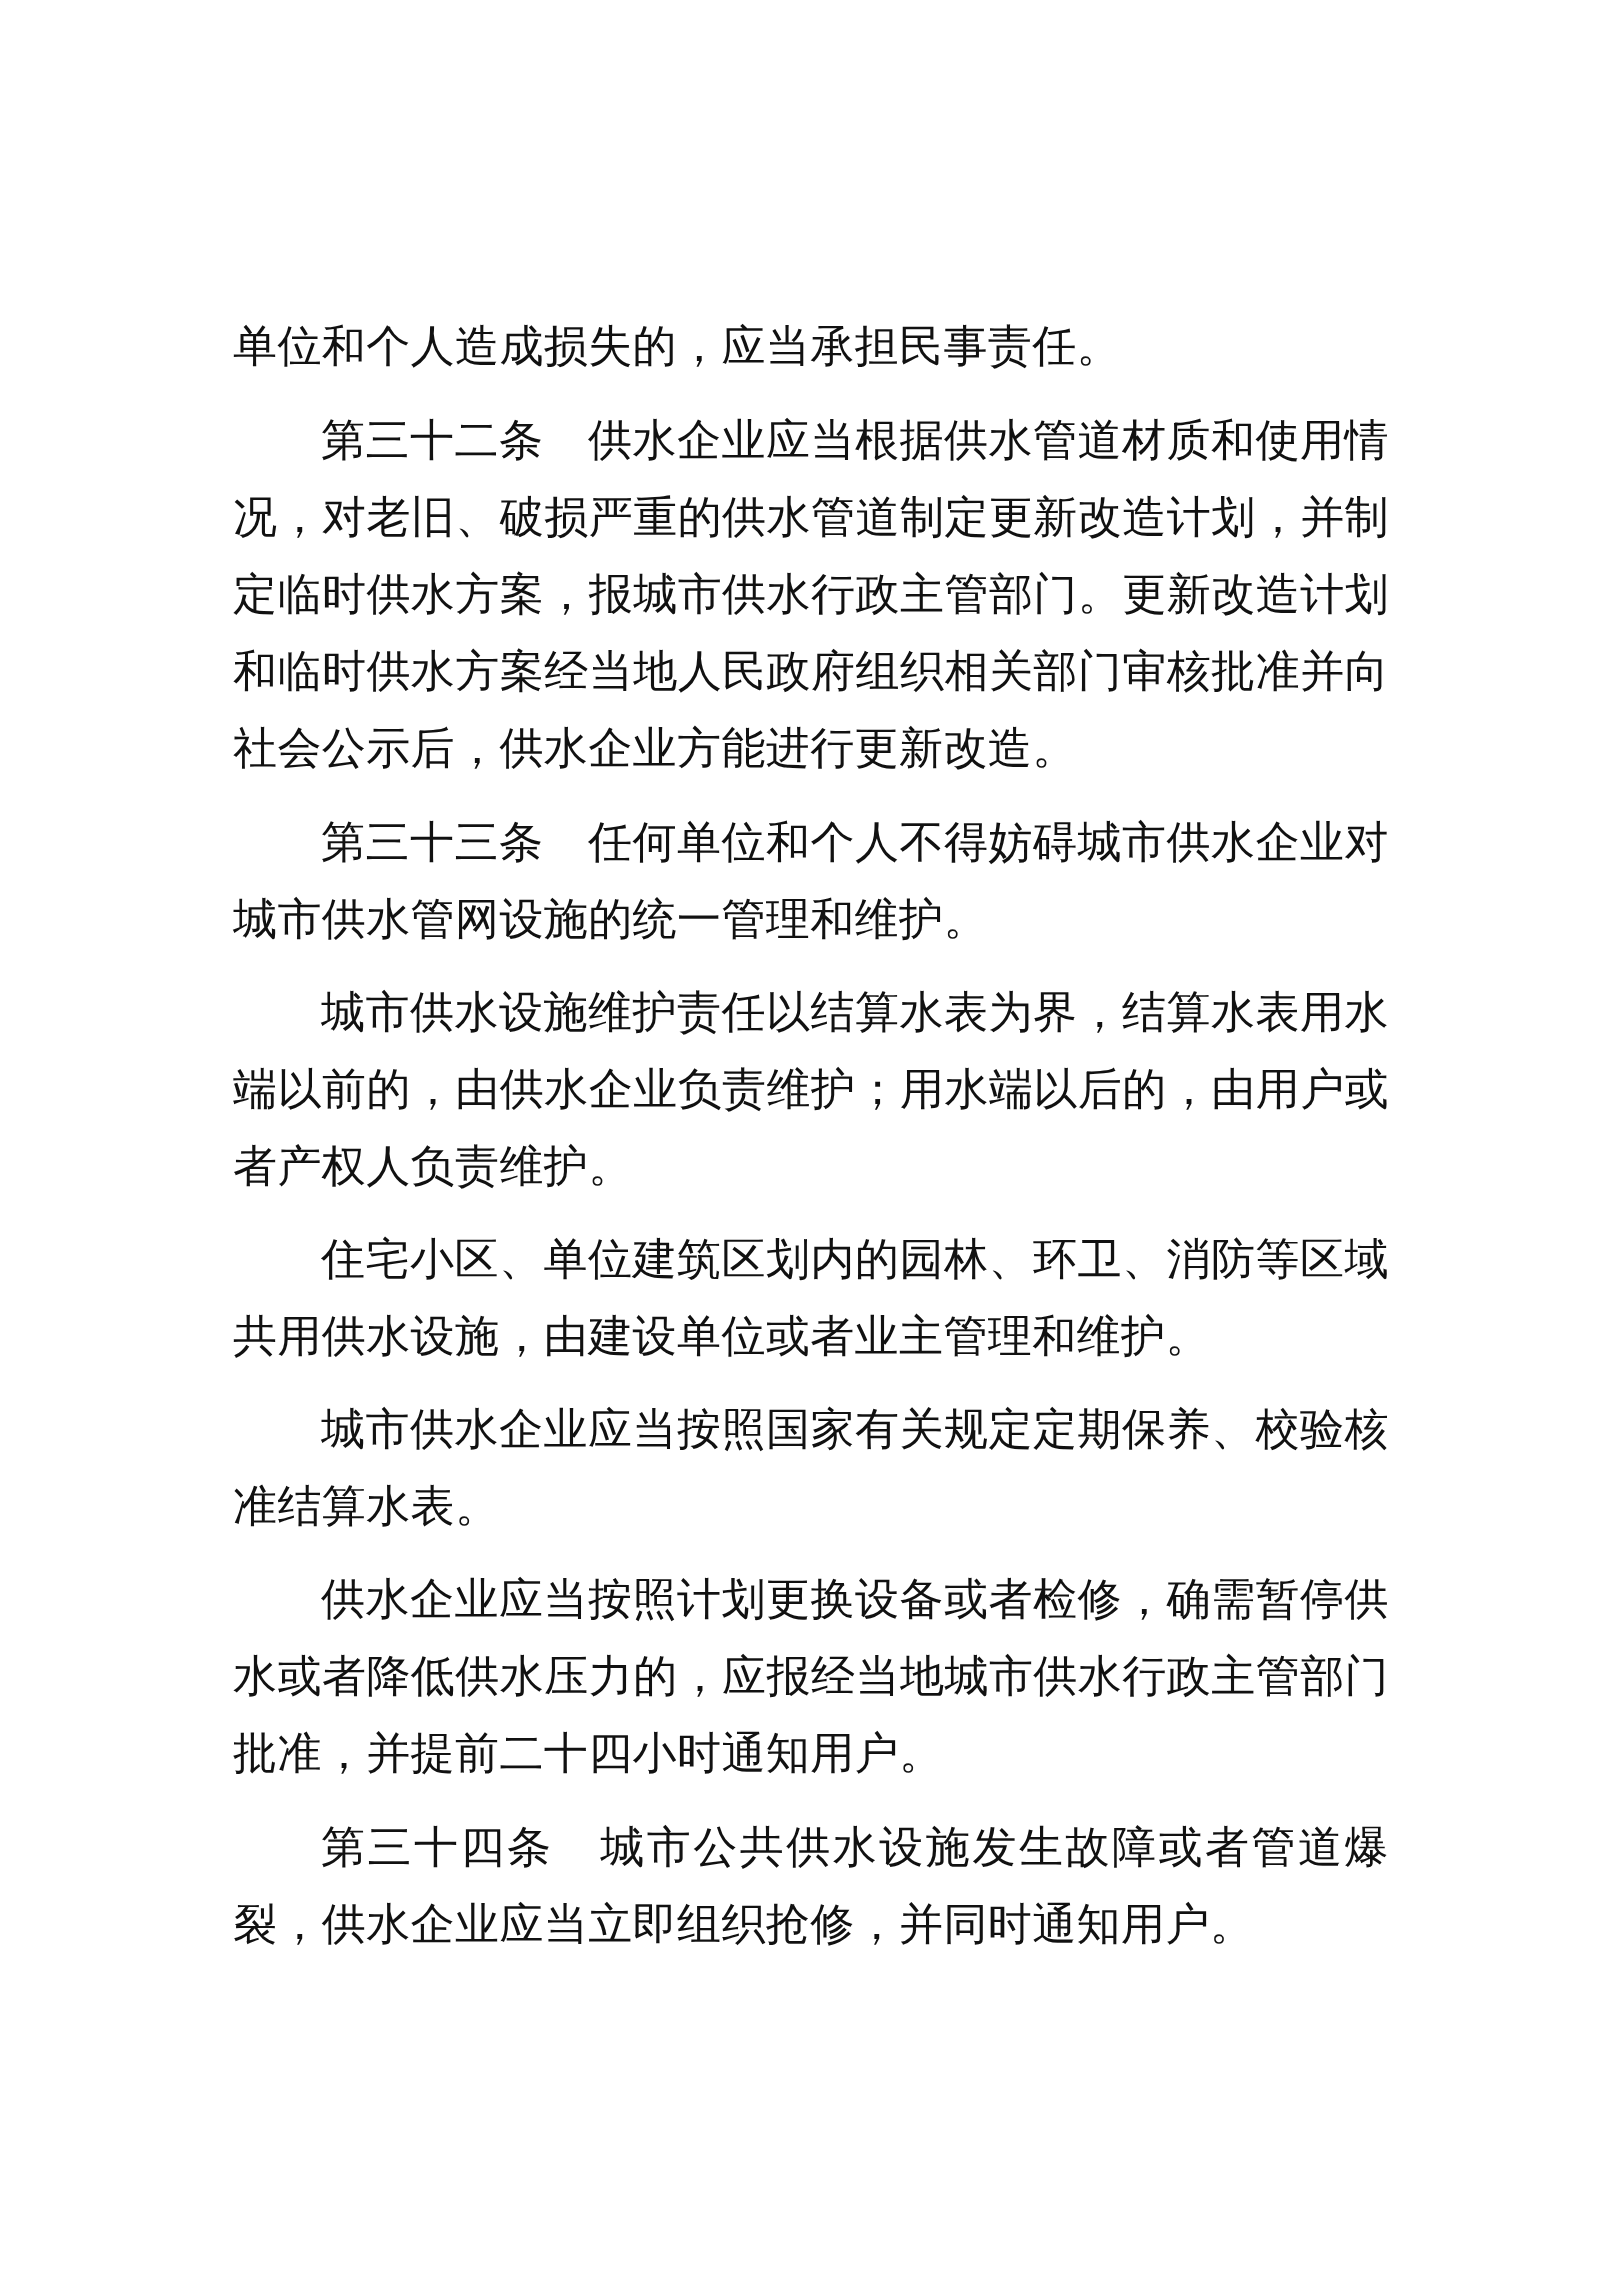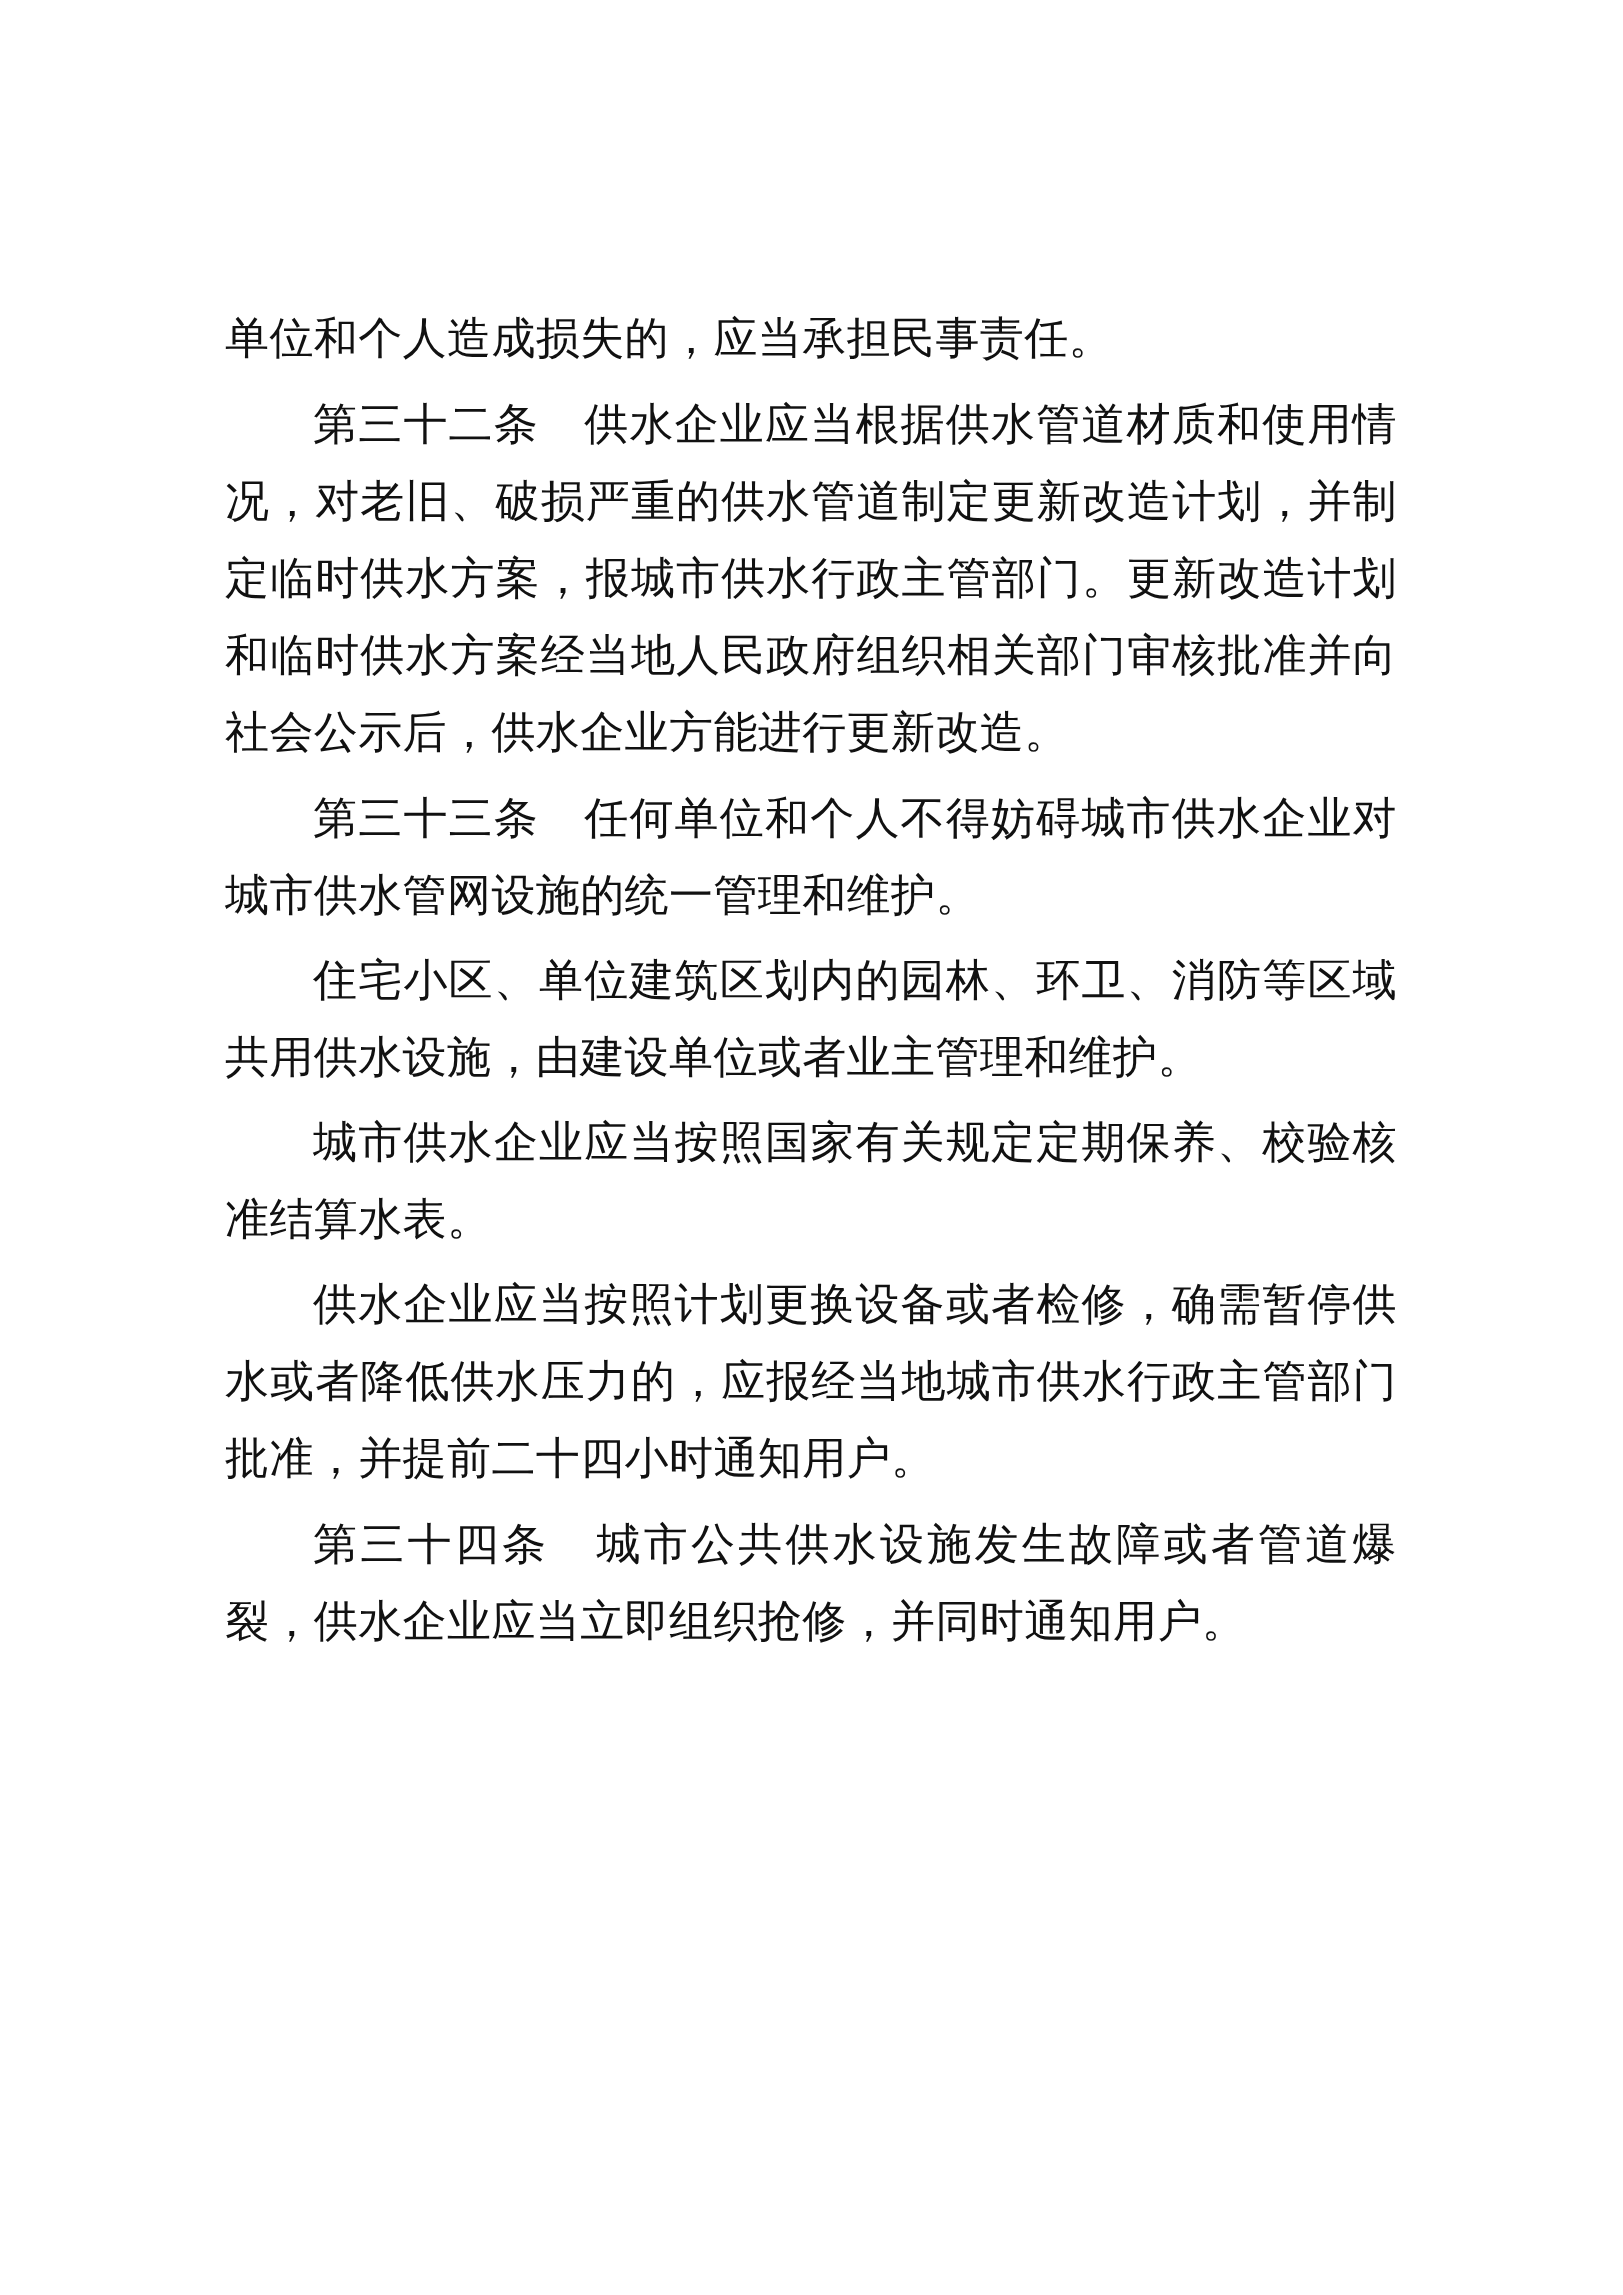--- a/index.html
+++ b/index.html
@@ -28,21 +28,21 @@
     top: 292px;
     width: 1188px;
     color: #111111;
     font-size: 44px;
     line-height: 77px;
     text-align: justify;
     text-justify: inter-ideograph;
     letter-spacing: 0.4px;
   }
   .doc-body p {
-    margin: 8px;
+    margin: 16px;
     padding: 0;
   }
   .doc-body p.indent {
     text-indent: 2em;
   }
   .article-number {
     font-family: "Liberation Sans", sans-serif;
     font-weight: 400;
   }
 </style>
@@ -50,20 +50,21 @@
 <body>
 
 <div class="page">
   <div class="doc-body" id="doc-body">
   <p><span>单位和个人造成损失的，应当承担民事责任。</span></p>
 
   <p class="indent"><b class="article-number">第三十二条</b><span>　供水企业应当根据供水管道材质和使用情况，对老旧、破损严重的供水管道制定更新改造计划，并制定临时供水方案，报城市供水行政主管部门。更新改造计划和临时供水方案经当地人民政府组织相关部门审核批准并向社会公示后，供水企业方能进行更新改造。</span></p>
 
   <p class="indent"><b class="article-number">第三十三条</b><span>　任何单位和个人不得妨碍城市供水企业对城市供水管网设施的统一管理和维护。</span></p>
 
+  <p class="indent"><span>城市供水设施维护责任以结算水表为界，结算水表用水端以前的，由供水企业负责维护；用水端以后的，由用户或者产权人负责维护。</span></p>
 
   <p class="indent"><span>住宅小区、单位建筑区划内的园林、环卫、消防等区域共用供水设施，由建设单位或者业主管理和维护。</span></p>
 
   <p class="indent"><span>城市供水企业应当按照国家有关规定定期保养、校验核准结算水表。</span></p>
 
 
   <p class="indent"><span>供水企业应当按照计划更换设备或者检修，确需暂停供水或者降低供水压力的，应报经当地城市供水行政主管部门批准，并提前二十四小时通知用户。</span></p>
 
   <p class="indent"><b class="article-number">第三十四条</b><span>　城市公共供水设施发生故障或者管道爆裂，供水企业应当立即组织抢修，并同时通知用户。</span></p>
 

